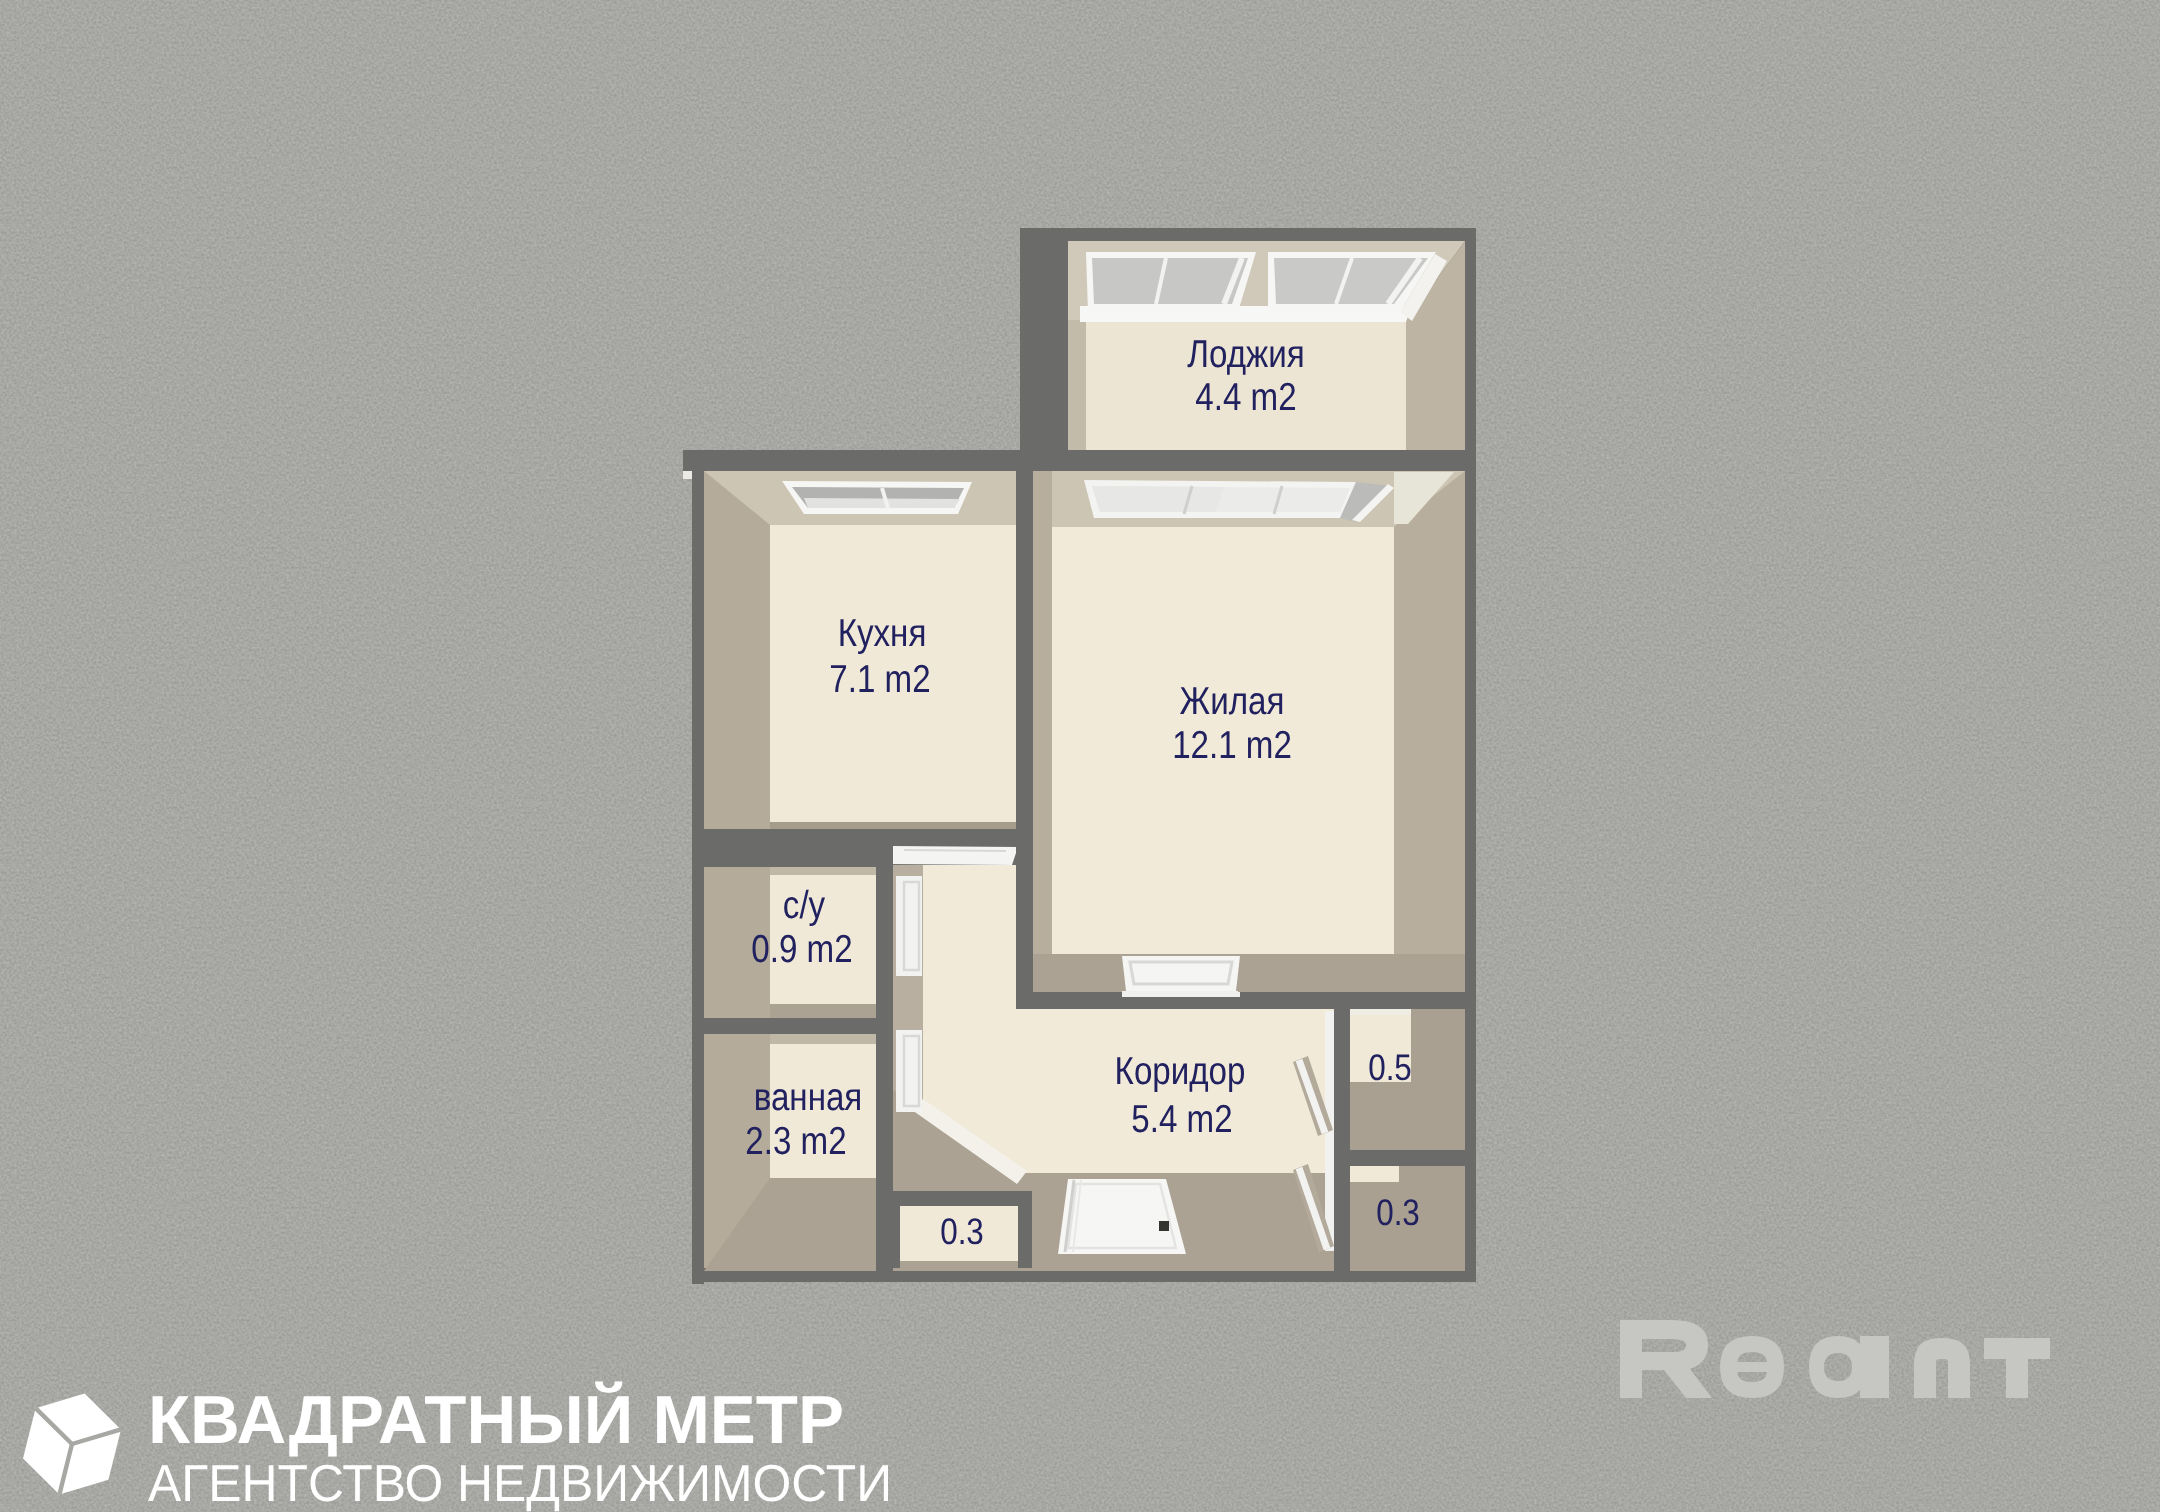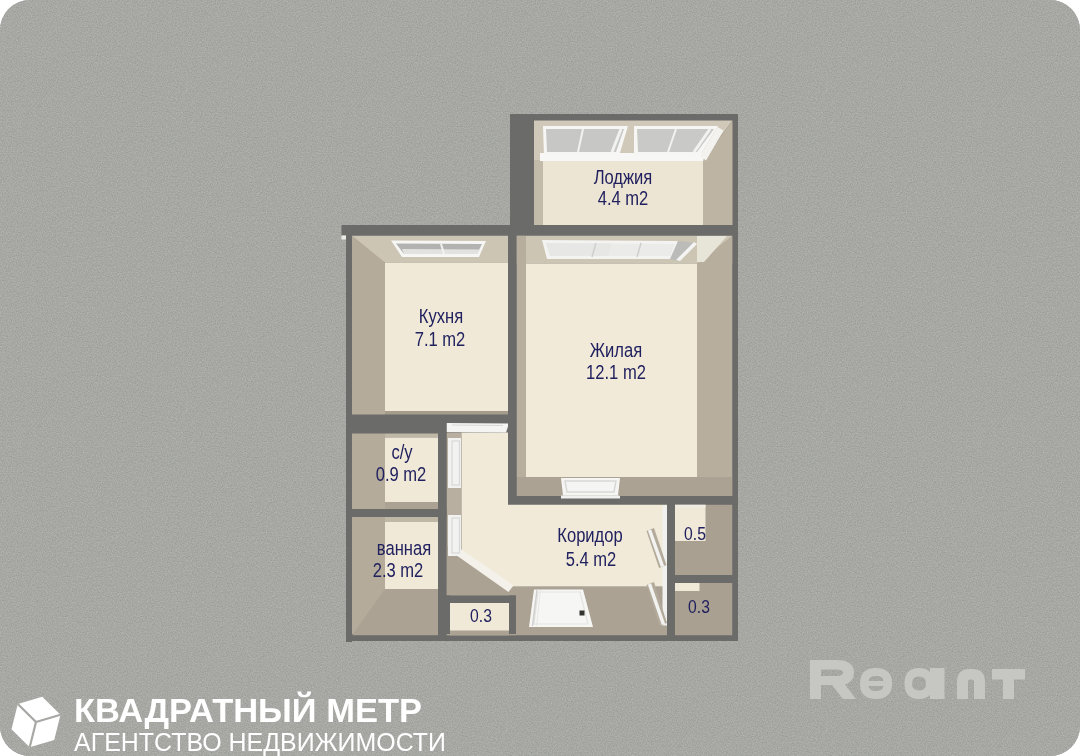--- a/index.html
+++ b/index.html
@@ -1,16 +1,16 @@
 <!DOCTYPE html>
 <html><head>
 <meta charset="utf-8">
 <style>
 html,body{margin:0;padding:0;}
-#stage{position:relative;width:1080px;height:756px;overflow:hidden;background:#a7a8a4;font-family:"Liberation Sans",sans-serif;border-radius:30px;}
+#stage{position:relative;width:1080px;height:756px;overflow:hidden;background:#a7a8a4;font-family:"Liberation Sans",sans-serif;}
 </style>
 </head>
 <body>
 <div id="stage">
 <svg width="1080" height="756" viewBox="0 0 1080 756">
 <defs>
 <filter id="grain" x="0" y="0" width="100%" height="100%">
   <feTurbulence type="fractalNoise" baseFrequency="0.8" numOctaves="2" seed="7" result="n"></feTurbulence>
   <feColorMatrix in="n" type="matrix" values="0.26 0 0 0 0.37  0.26 0 0 0 0.37  0.26 0 0 0 0.37  0 0 0 0 1" result="gn"></feColorMatrix>
   <feBlend in="gn" in2="SourceGraphic" mode="overlay"></feBlend>

